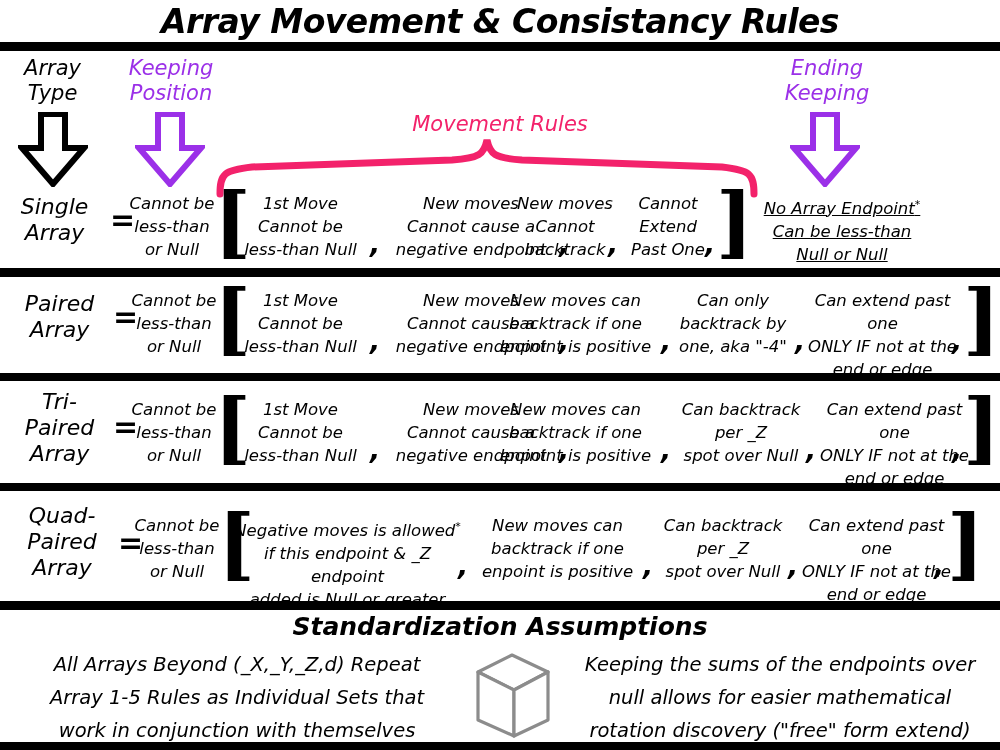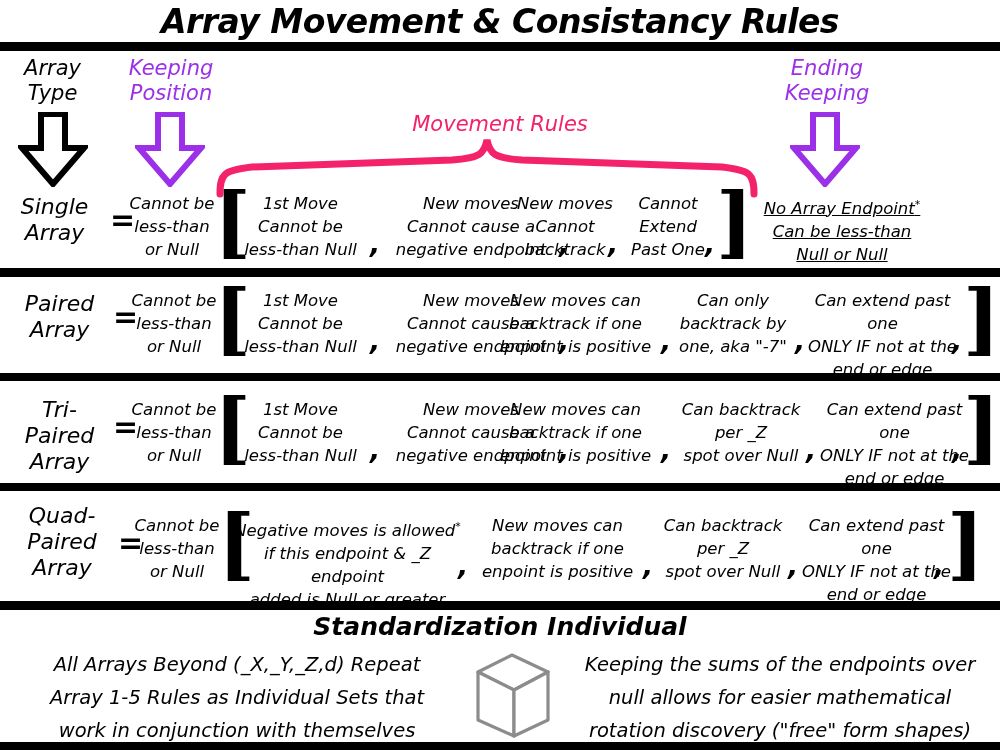--- a/index.html
+++ b/index.html
@@ -208,31 +208,31 @@
     <div class="cell" style="left:382px; top:6px; width:178px;">New moves
 Cannot cause a
 negative endpoint</div>
     <div class="comma" style="left:559px; top:44px;">,</div>
     <div class="cell" style="left:488px; top:6px; width:175px;">New moves can
 backtrack if one
 enpoint is positive</div>
     <div class="comma" style="left:661px; top:44px;">,</div>
     <div class="cell" style="left:668px; top:6px; width:130px;">Can only
 backtrack by
-one, aka "-7"</div>
+one, aka "-4"</div>
     <div class="comma" style="left:795px; top:44px;">,</div>
     <div class="cell" style="left:800px; top:6px; width:165px;">Can extend past one
 ONLY IF not at the
 end or edge</div>
     <div class="comma" style="left:952px; top:44px;">,</div>
     <div class="bracket" style="left:963px; top:-3px; font-size:78px;">]</div>
   </div>
 
   <div class="row" style="top:381px; height:102px;">
-    <div class="arrtype" style="left:2px; top:16px; width:115px; white-space:pre-line;">Tri-
+    <div class="arrtype" style="left:2px; top:8px; width:115px; white-space:pre-line;">Tri-
 Paired
 Array</div>
     <div class="eq" style="left:113px; top:31px;">=</div>
     <div class="cell" style="left:120px; top:17px; width:108px;">Cannot be
 less-than
 or Null</div>
     <div class="bracket" style="left:214px; top:8px; font-size:78px;">[</div>
     <div class="cell" style="left:228px; top:17px; width:145px;">1st Move
 Cannot be
 less-than Null</div>
@@ -275,29 +275,29 @@
 per _Z
 spot over Null</div>
     <div class="comma" style="left:788px; top:61px;">,</div>
     <div class="cell" style="left:794px; top:23px; width:165px;">Can extend past one
 ONLY IF not at the
 end or edge</div>
     <div class="comma" style="left:934px; top:61px;">,</div>
     <div class="bracket" style="left:947px; top:14px; font-size:78px;">]</div>
   </div>
 
-  <div class="sect-title" style="top:612px;">Standardization Individual</div>
+  <div class="sect-title" style="top:612px;">Standardization Assumptions</div>
 
   <div class="assump" style="left:22px; top:648px; width:430px; text-align:center;font-style:italic;">All Arrays Beyond (_X,_Y,_Z,d) Repeat
 Array 1-5 Rules as Individual Sets that
 work in conjunction with themselves</div>
 
   <svg class="cube" style="left:468px; top:650px;" width="90" height="92" viewBox="0 0 90 92">
     <polygon points="10,22 44,5 80,22 46,40" fill="#ffffff" stroke="#8C8C8C" stroke-width="3.2" stroke-linejoin="round"></polygon>
     <polygon points="10,22 46,40 46,86 10,70" fill="#ffffff" stroke="#8C8C8C" stroke-width="3.2" stroke-linejoin="round"></polygon>
     <polygon points="46,40 80,22 80,70 46,86" fill="#ffffff" stroke="#8C8C8C" stroke-width="3.2" stroke-linejoin="round"></polygon>
   </svg>
 
   <div class="assump" style="left:570px; top:648px; width:420px; text-align:center;">Keeping the sums of the endpoints over
 null allows for easier mathematical
-rotation discovery ("free" form shapes)</div>
+rotation discovery ("free" form extend)</div>
 
 </div>
 
 </body></html>

